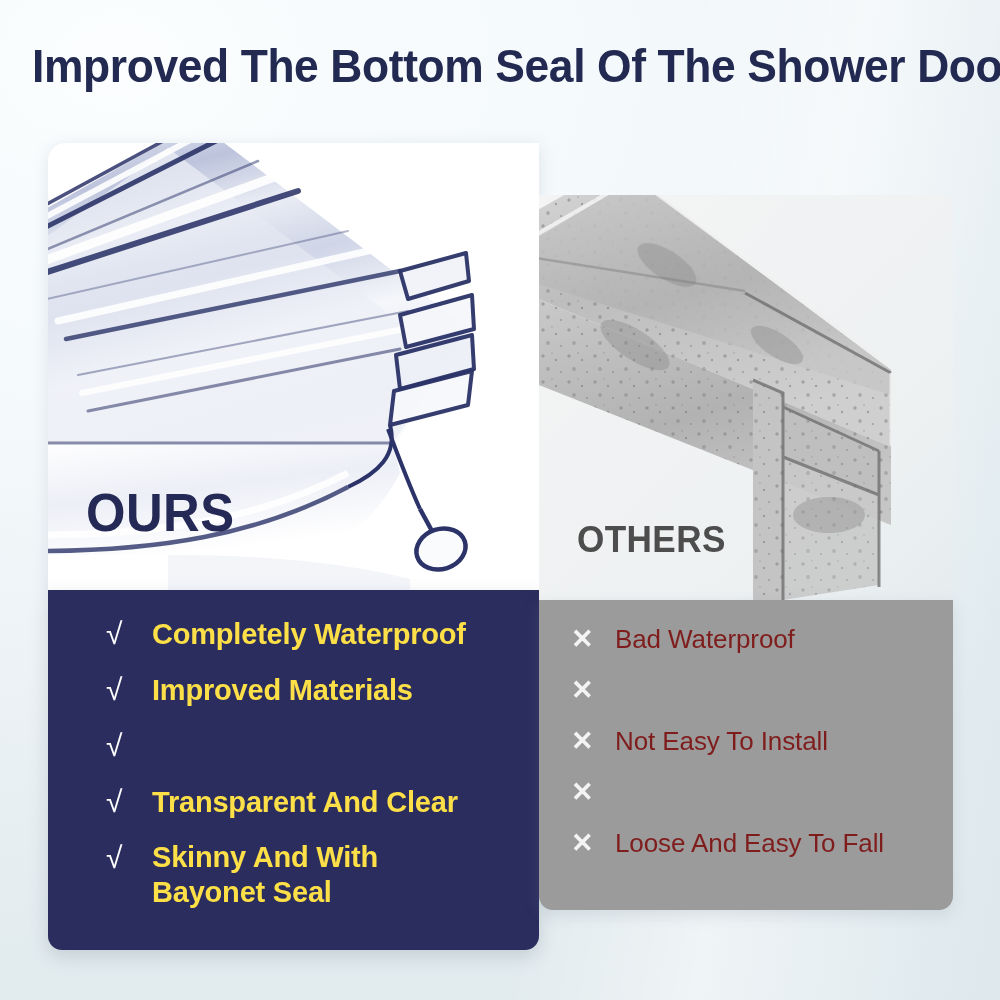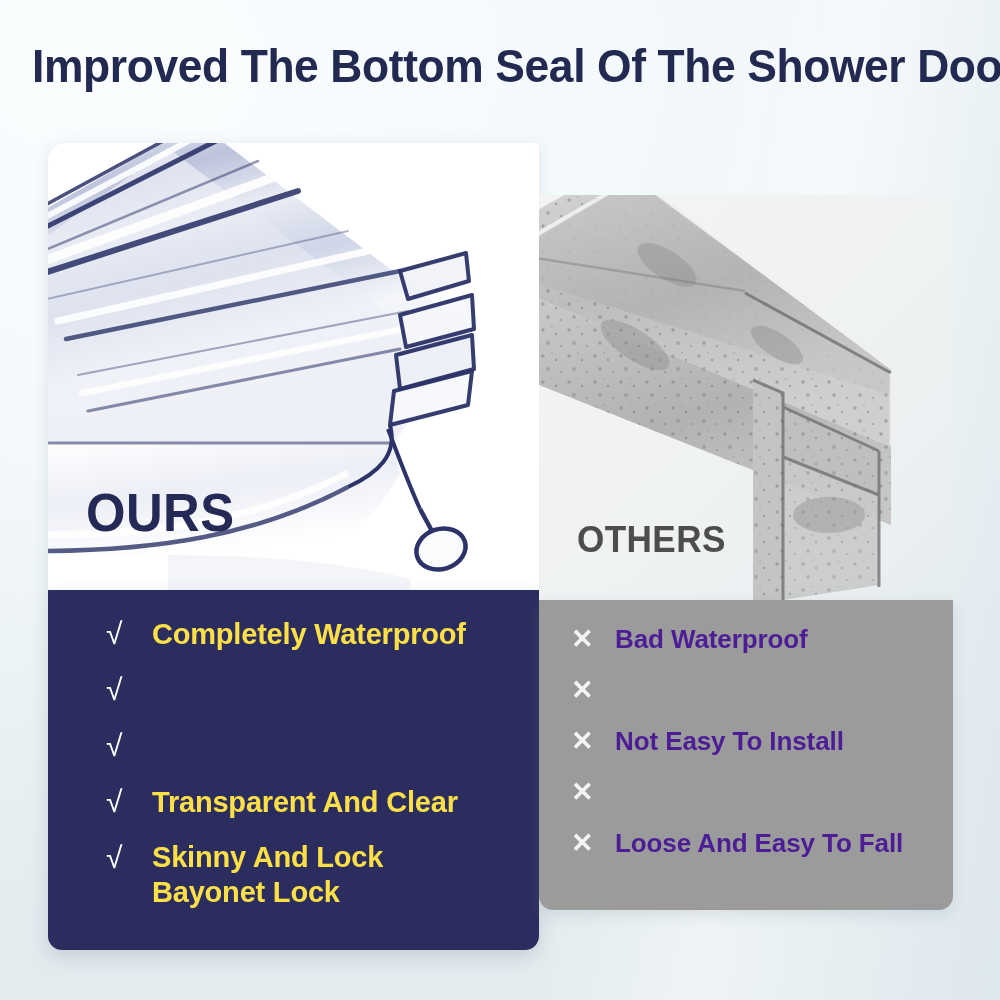--- a/index.html
+++ b/index.html
@@ -193,22 +193,22 @@
     width: 28px;
     font-size: 27px;
     line-height: 34px;
     font-weight: 700;
     color: #f4f4f4;
   }
   .row-others .txt {
     margin-left: 16px;
     font-size: 26px;
     line-height: 34px;
-    font-weight: 700;
-    color: #4c1d95;
+    font-weight: 400;
+    color: #7f1d1d;
     letter-spacing: -0.1px;
     white-space: nowrap;
   }
 </style>
 </head>
 <body>
 
 <div class="page">
 
   <div class="title">Improved The Bottom Seal Of The Shower Door</div>
@@ -288,31 +288,32 @@
       </div>
       <div class="ours-shadow"></div>
 
       <div class="ours-list">
         <div class="row-ours">
           <span class="tick">√</span>
           <span class="txt">Completely Waterproof</span>
         </div>
         <div class="row-ours">
           <span class="tick">√</span>
+          <span class="txt">Improved Materials</span>
         </div>
         <div class="row-ours">
           <span class="tick">√</span>
         </div>
         <div class="row-ours">
           <span class="tick">√</span>
           <span class="txt">Transparent And Clear</span>
         </div>
         <div class="row-ours">
           <span class="tick">√</span>
-          <span class="txt two-line" style="max-width:300px">Skinny And Lock Bayonet Lock</span>
+          <span class="txt two-line" style="max-width:300px">Skinny And With Bayonet Seal</span>
         </div>
       </div>
     </div>
 
     <div class="col-others">
 
       <div class="others-photo">
         <svg width="414" height="405" viewBox="0 0 414 405">
           <defs>
             <linearGradient id="dirtyA" x1="0" y1="0" x2="0.4" y2="1">

